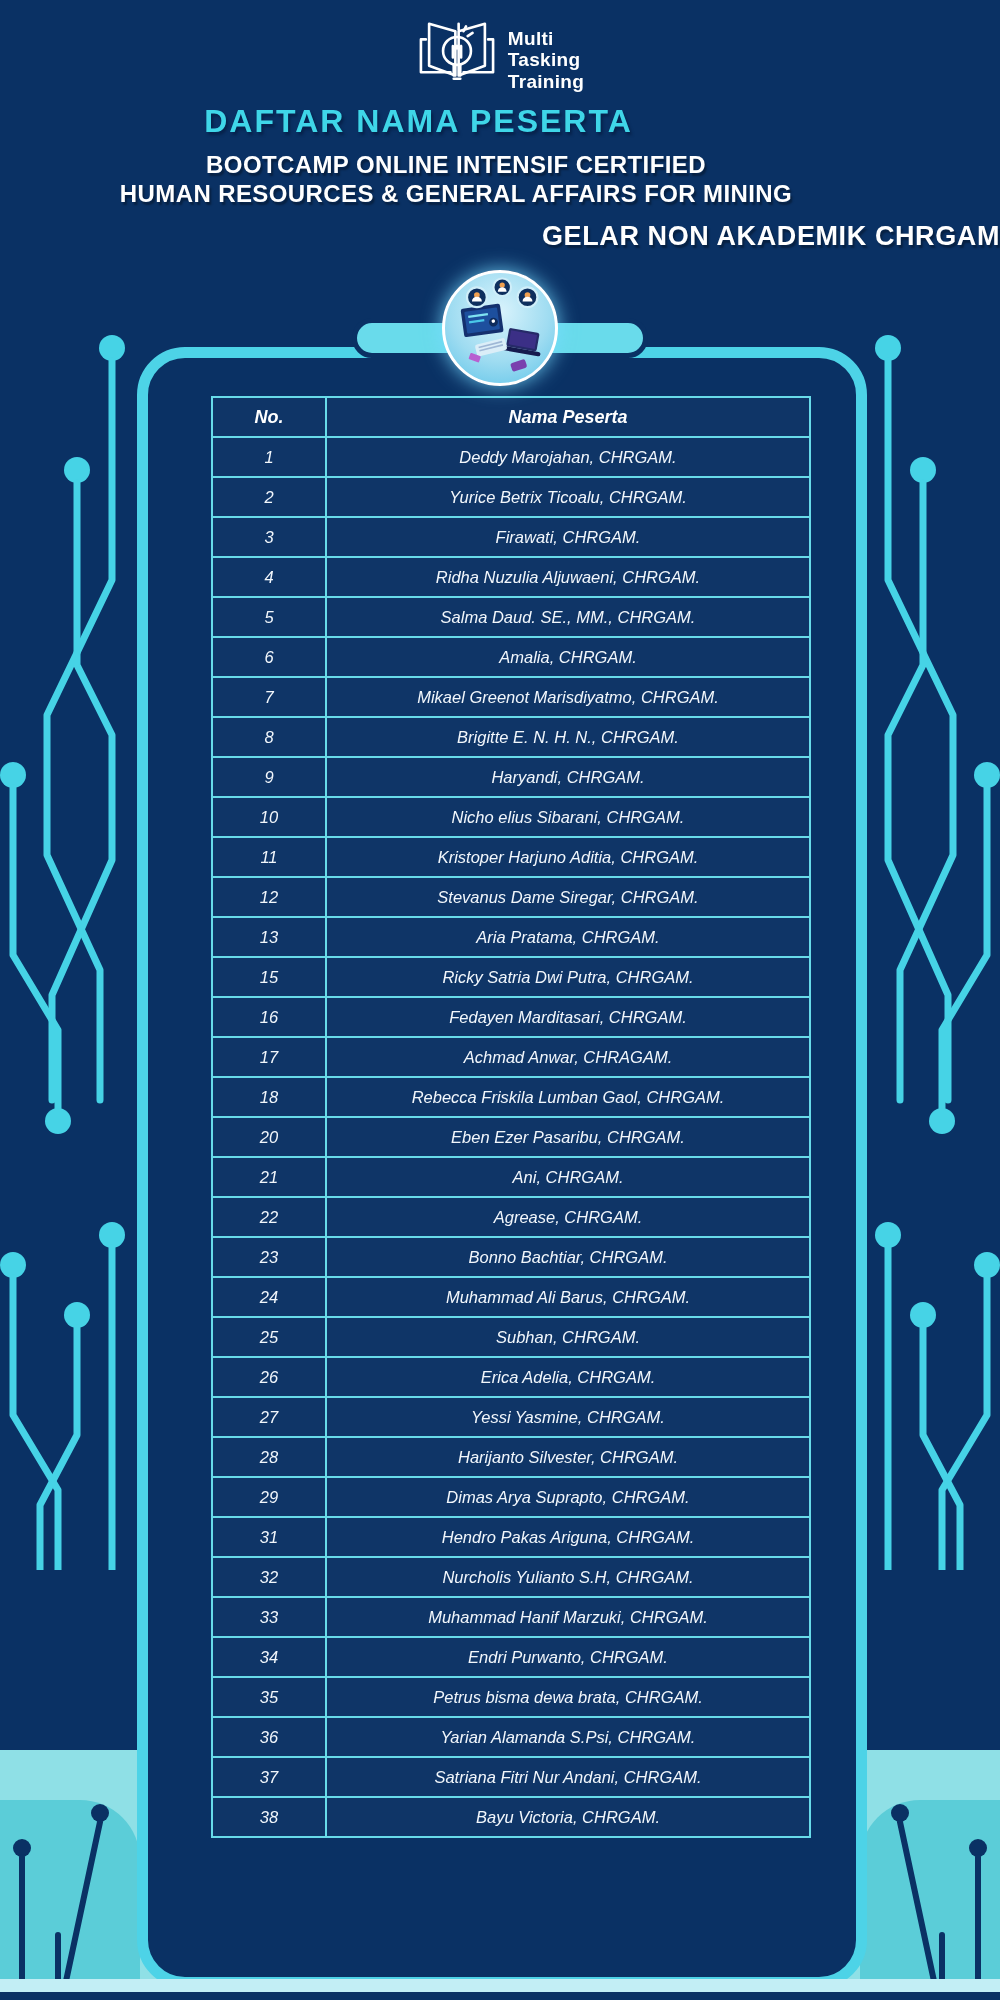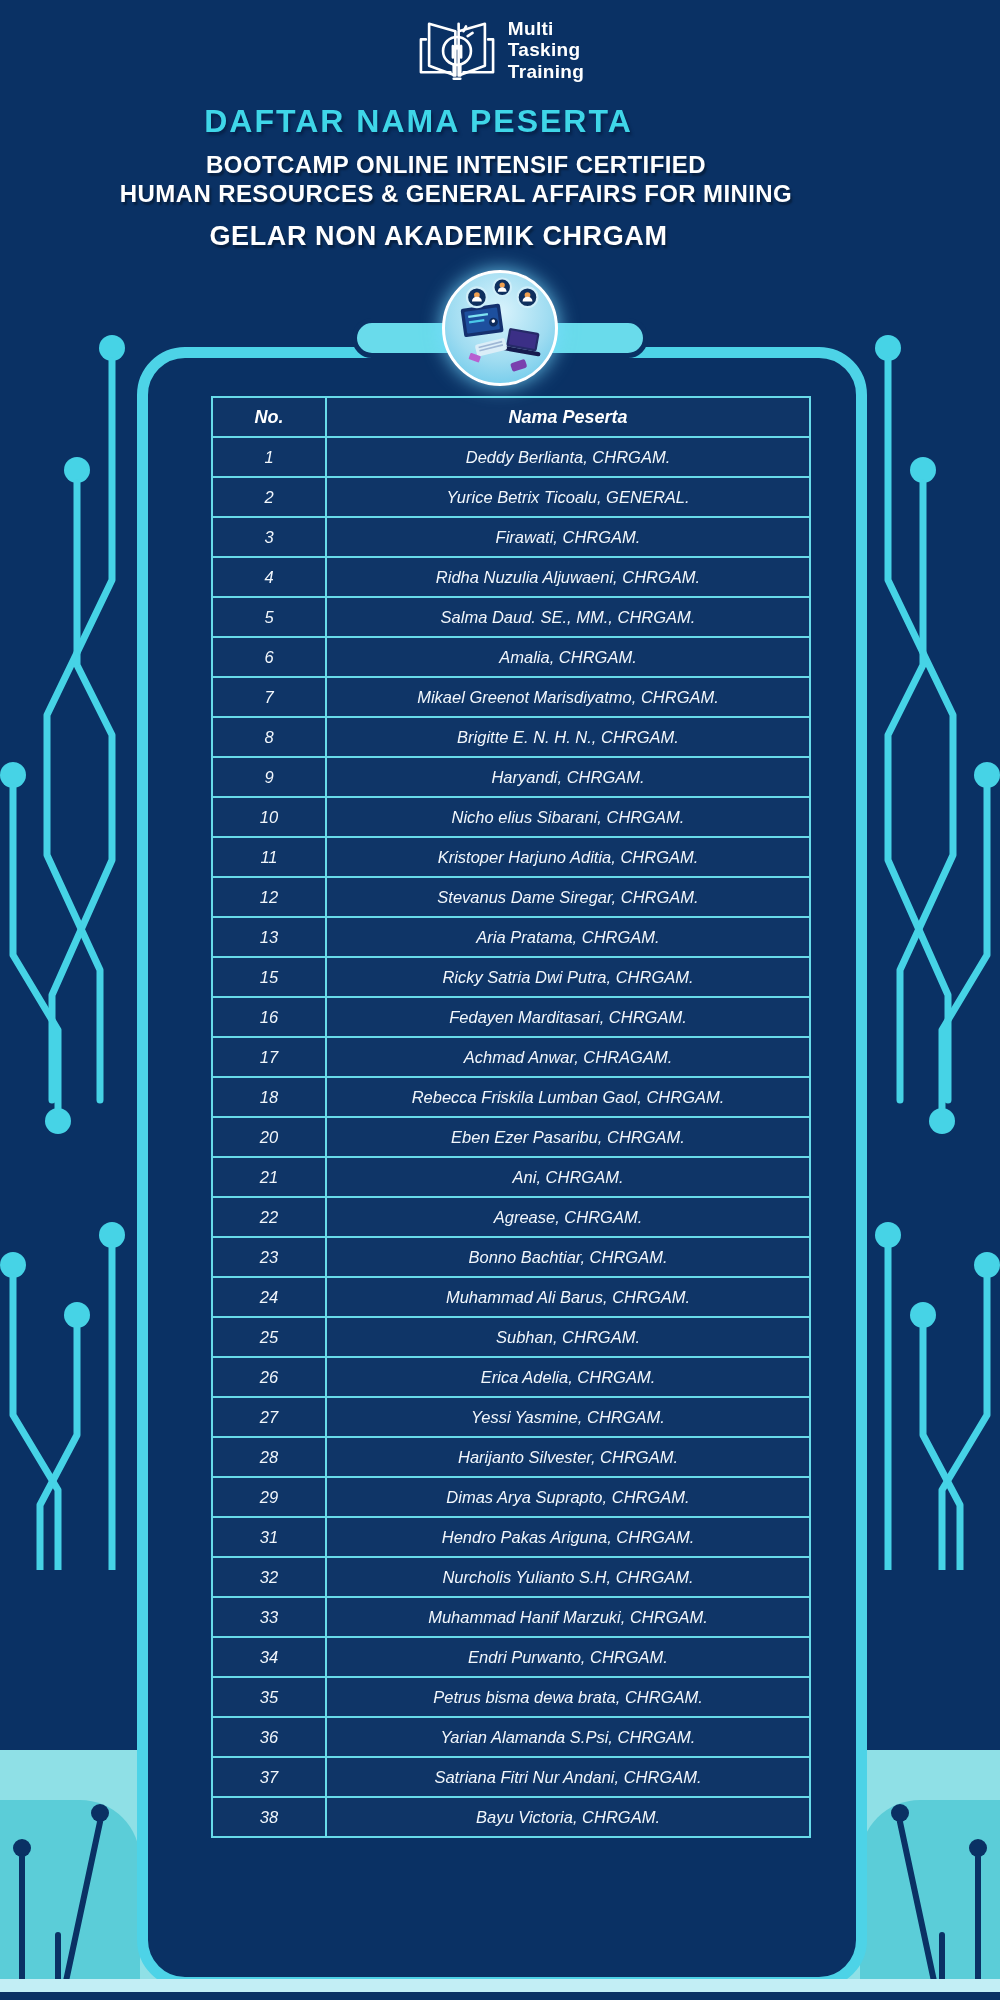--- a/index.html
+++ b/index.html
@@ -18,42 +18,42 @@
   body{
     position:relative;
     background:var(--navy);
     font-family:"Liberation Sans", sans-serif;
     overflow:hidden;
     color:#fff;
   }
   
   .logo{
     position:absolute; top:18px; left:0; width:1000px;
-    display:flex; justify-content:center; align-items:flex-start; gap:10px;
+    display:flex; justify-content:center; align-items:flex-end; gap:10px;
   }
   .logo-icon svg{display:block;}
   .logo-text{
     font-weight:bold; font-size:19px; line-height:1.13; color:#fff;
     letter-spacing:.3px;
   }
   .main-title{
     position:absolute; top:103px; left:0; width:837px;
     text-align:center; font-size:32px; font-weight:bold;
     letter-spacing:2px; color:var(--cyan);
     text-shadow:2px 3px 3px rgba(5,25,60,.65);
   }
   .subtitle{
     position:absolute; top:150px; left:0; width:912px;
     text-align:center; font-weight:bold; color:#fff;
     font-size:24px; line-height:1.22; letter-spacing:.4px;
     text-shadow:2px 3px 2px rgba(0,0,0,.35);
   }
   .degree{
-    position:absolute; top:221px; left:0; width:877px;
-    text-align:center; font-weight:bold; color:#fff;
+    position:absolute; top:221px; left:0; width:1000px;
+    text-align:right; font-weight:bold; color:#fff;
     font-size:27px; letter-spacing:.6px;
     text-shadow:2px 3px 2px rgba(0,0,0,.35);
   }
   
   .circuit{position:absolute; top:330px; width:135px; height:1240px;}
   .circuit.left{left:0;}
   .circuit.right{left:865px; transform:scaleX(-1);}
   
   .teal-wrap{position:absolute; left:0; top:1730px; width:1000px; height:270px; overflow:hidden;}
   .hill-center{position:absolute; left:120px; top:130px; width:760px; height:280px;
@@ -254,25 +254,25 @@
     </colgroup>
   <thead>
     <tr>
       <th>No.</th>
       <th>Nama Peserta</th>
     </tr>
   </thead>
   <tbody id="rows-body">
       <tr>
         <td>1</td>
-        <td>Deddy Berlianta, CHRGAM.</td>
+        <td>Deddy Marojahan, CHRGAM.</td>
       </tr>
       <tr>
         <td>2</td>
-        <td>Yurice Betrix Ticoalu, GENERAL.</td>
+        <td>Yurice Betrix Ticoalu, CHRGAM.</td>
       </tr>
       <tr>
         <td>3</td>
         <td>Firawati, CHRGAM.</td>
       </tr>
       <tr>
         <td>4</td>
         <td>Ridha Nuzulia Aljuwaeni, CHRGAM.</td>
       </tr>
       <tr>

